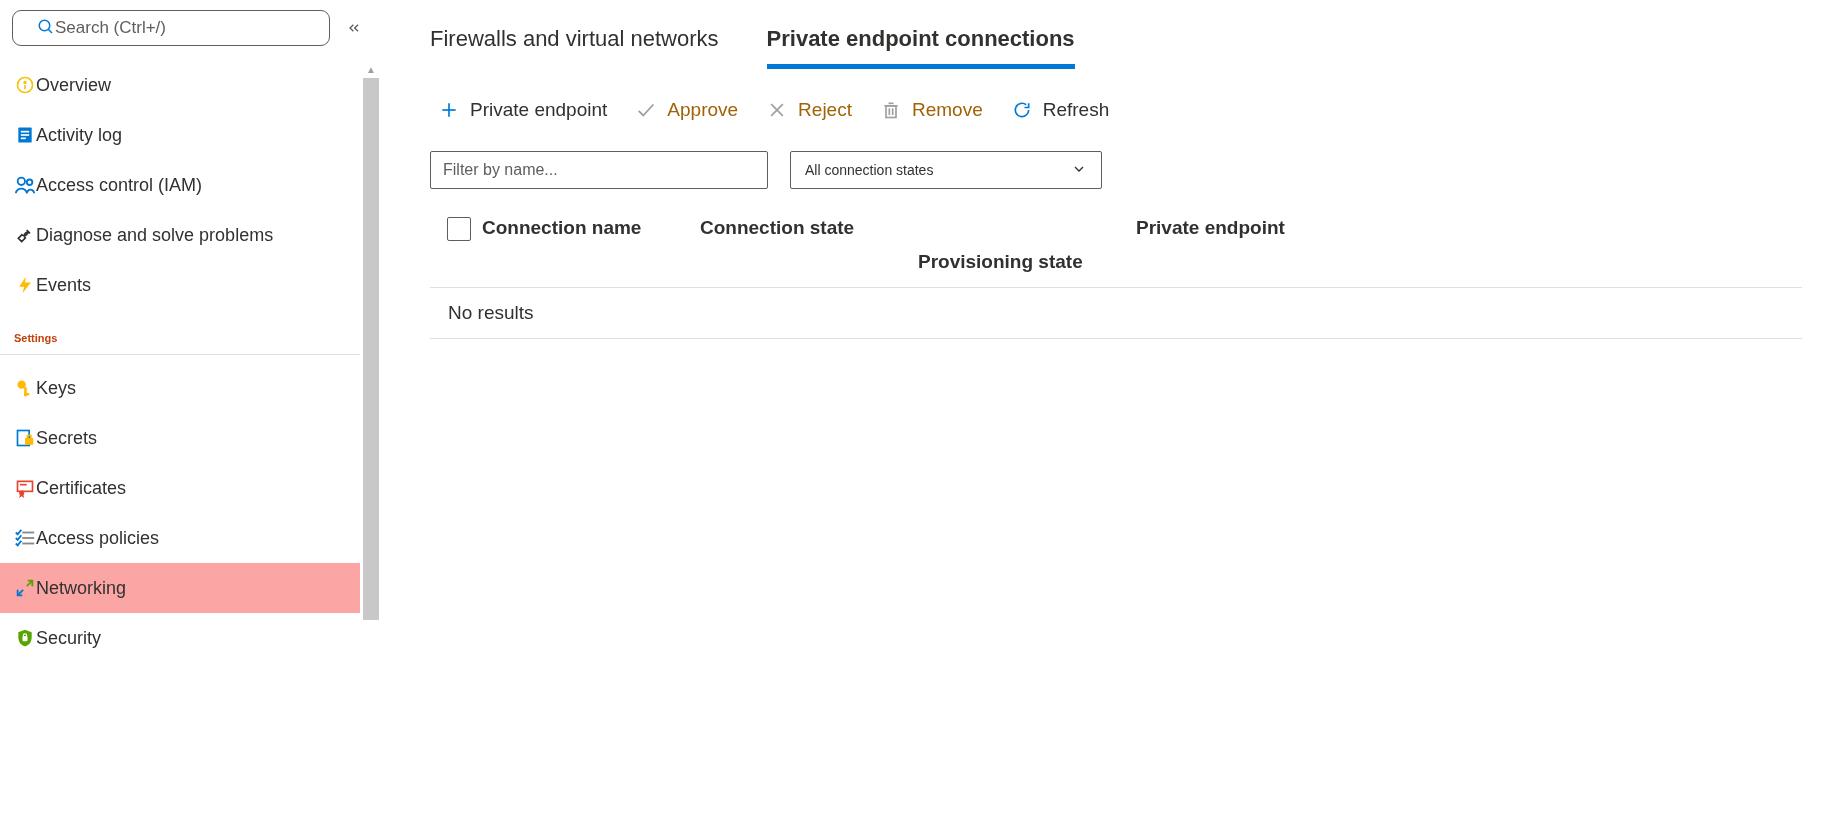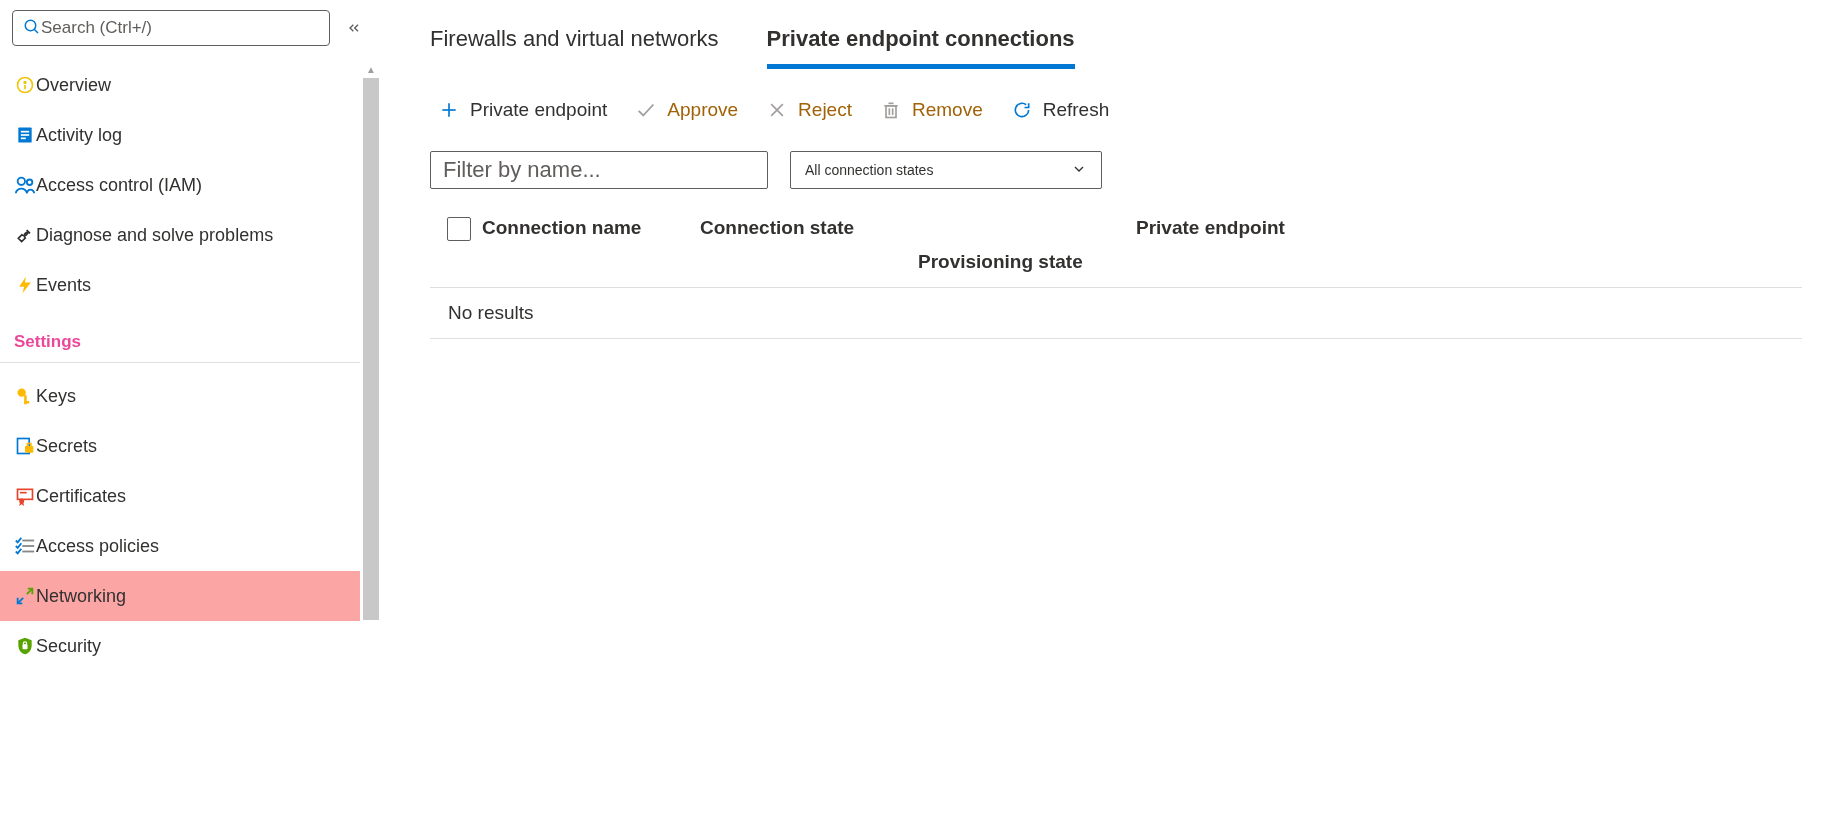--- a/index.html
+++ b/index.html
@@ -29,23 +29,23 @@
     display: flex;
     align-items: center;
     padding: 10px 12px 14px 12px;
     gap: 10px;
   }
   .search-box {
     flex: 1;
     display: flex;
     align-items: center;
     border: 1px solid #605e5c;
-    border-radius: 4px;
+    border-radius: 9px;
     height: 36px;
-    padding: 0 10px;
+    padding: 0 24px;
     background: #ffffff;
   }
   .search-box input {
     border: none;
     outline: none;
     font-size: 17px;
     flex: 1;
     color: #323130;
     background: transparent;
   }
@@ -80,23 +80,23 @@
     width: 22px;
     height: 22px;
     display: flex;
     align-items: center;
     justify-content: center;
   }
   .nav-item.active {
     background: #fca5a5;
   }
   .section-head {
-    font-size: 17px;
+    font-size: 11px;
     font-weight: 600;
-    color: #ec4899;
+    color: #c2410c;
     padding: 22px 14px 10px 14px;
     border-bottom: 1px solid #e1dfdd;
     margin: 0 0 8px 0;
   }
   
   .v-scroll {
     position: absolute;
     top: 0;
     right: 0;
     width: 18px;
@@ -170,21 +170,21 @@
     display: flex;
     gap: 22px;
     margin-bottom: 18px;
   }
   .filter-input {
     width: 338px;
     height: 38px;
     border: 1px solid #605e5c;
     border-radius: 2px;
     padding: 0 12px;
-    font-size: 22px;
+    font-size: 16px;
     color: #323130;
   }
   .filter-input::placeholder { color: #605e5c; }
   .select {
     width: 312px;
     height: 38px;
     border: 1px solid #605e5c;
     border-radius: 2px;
     padding: 0 14px;
     font-size: 14px;

